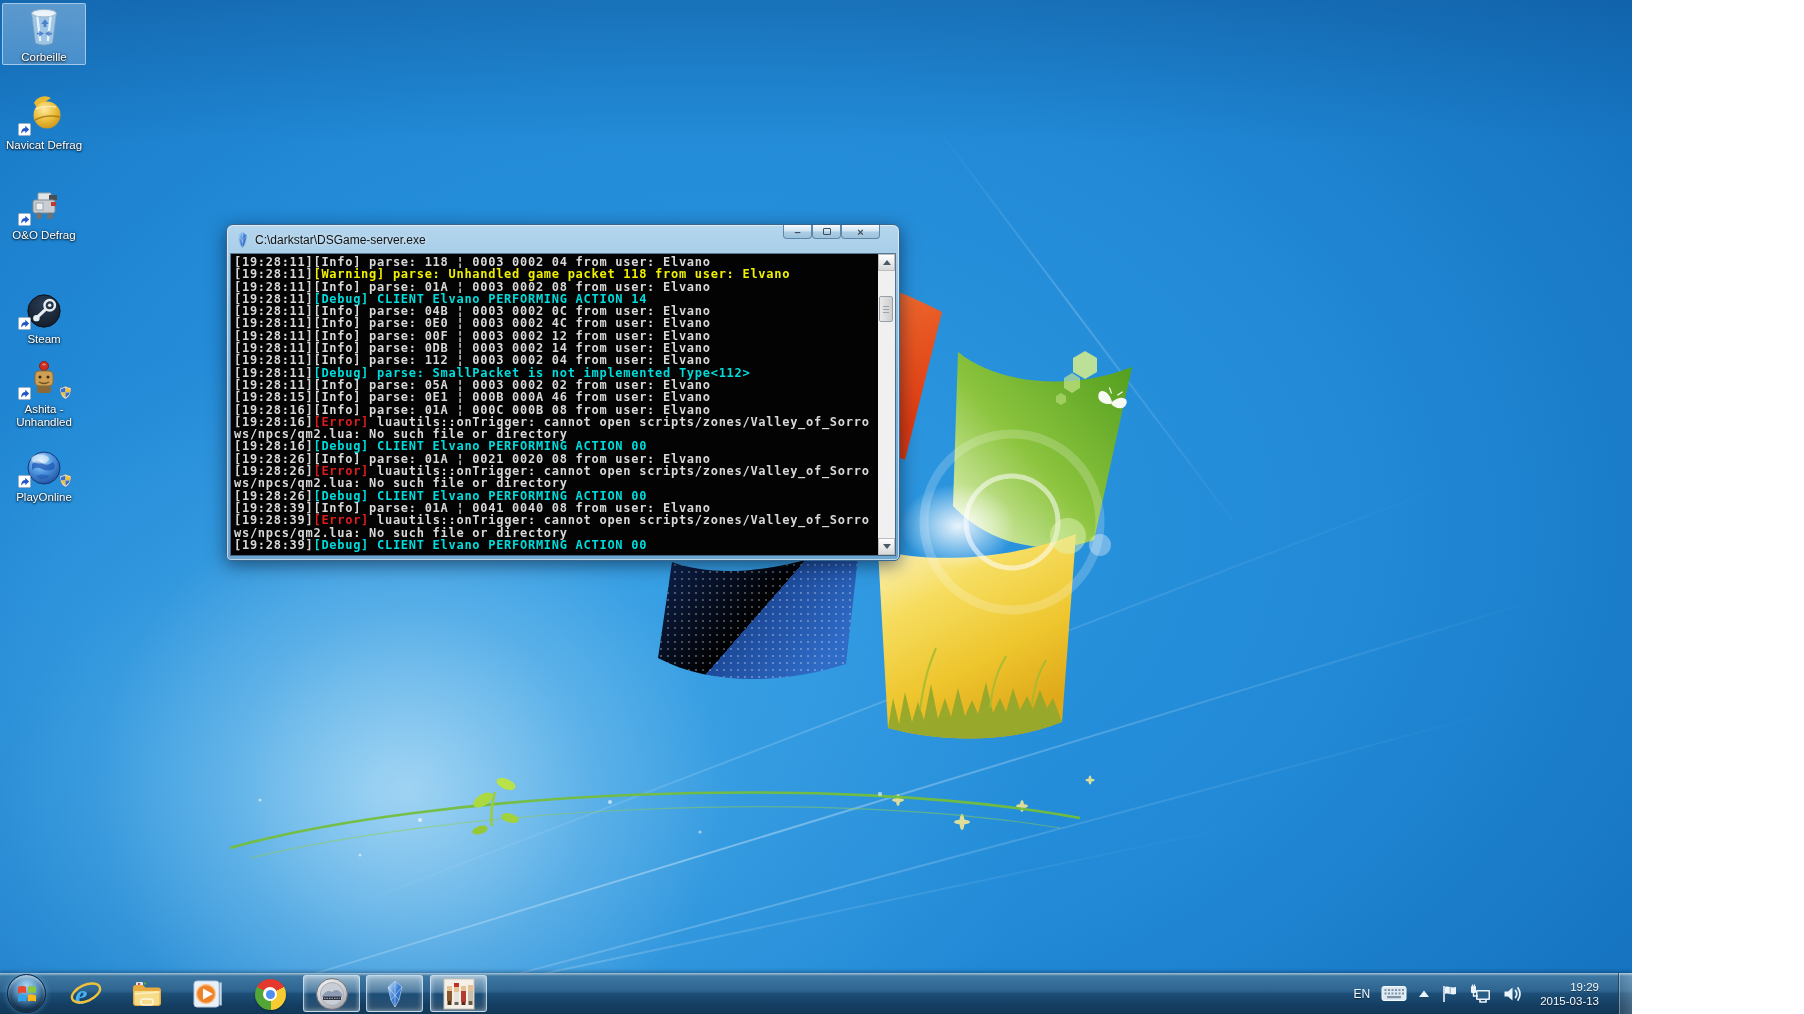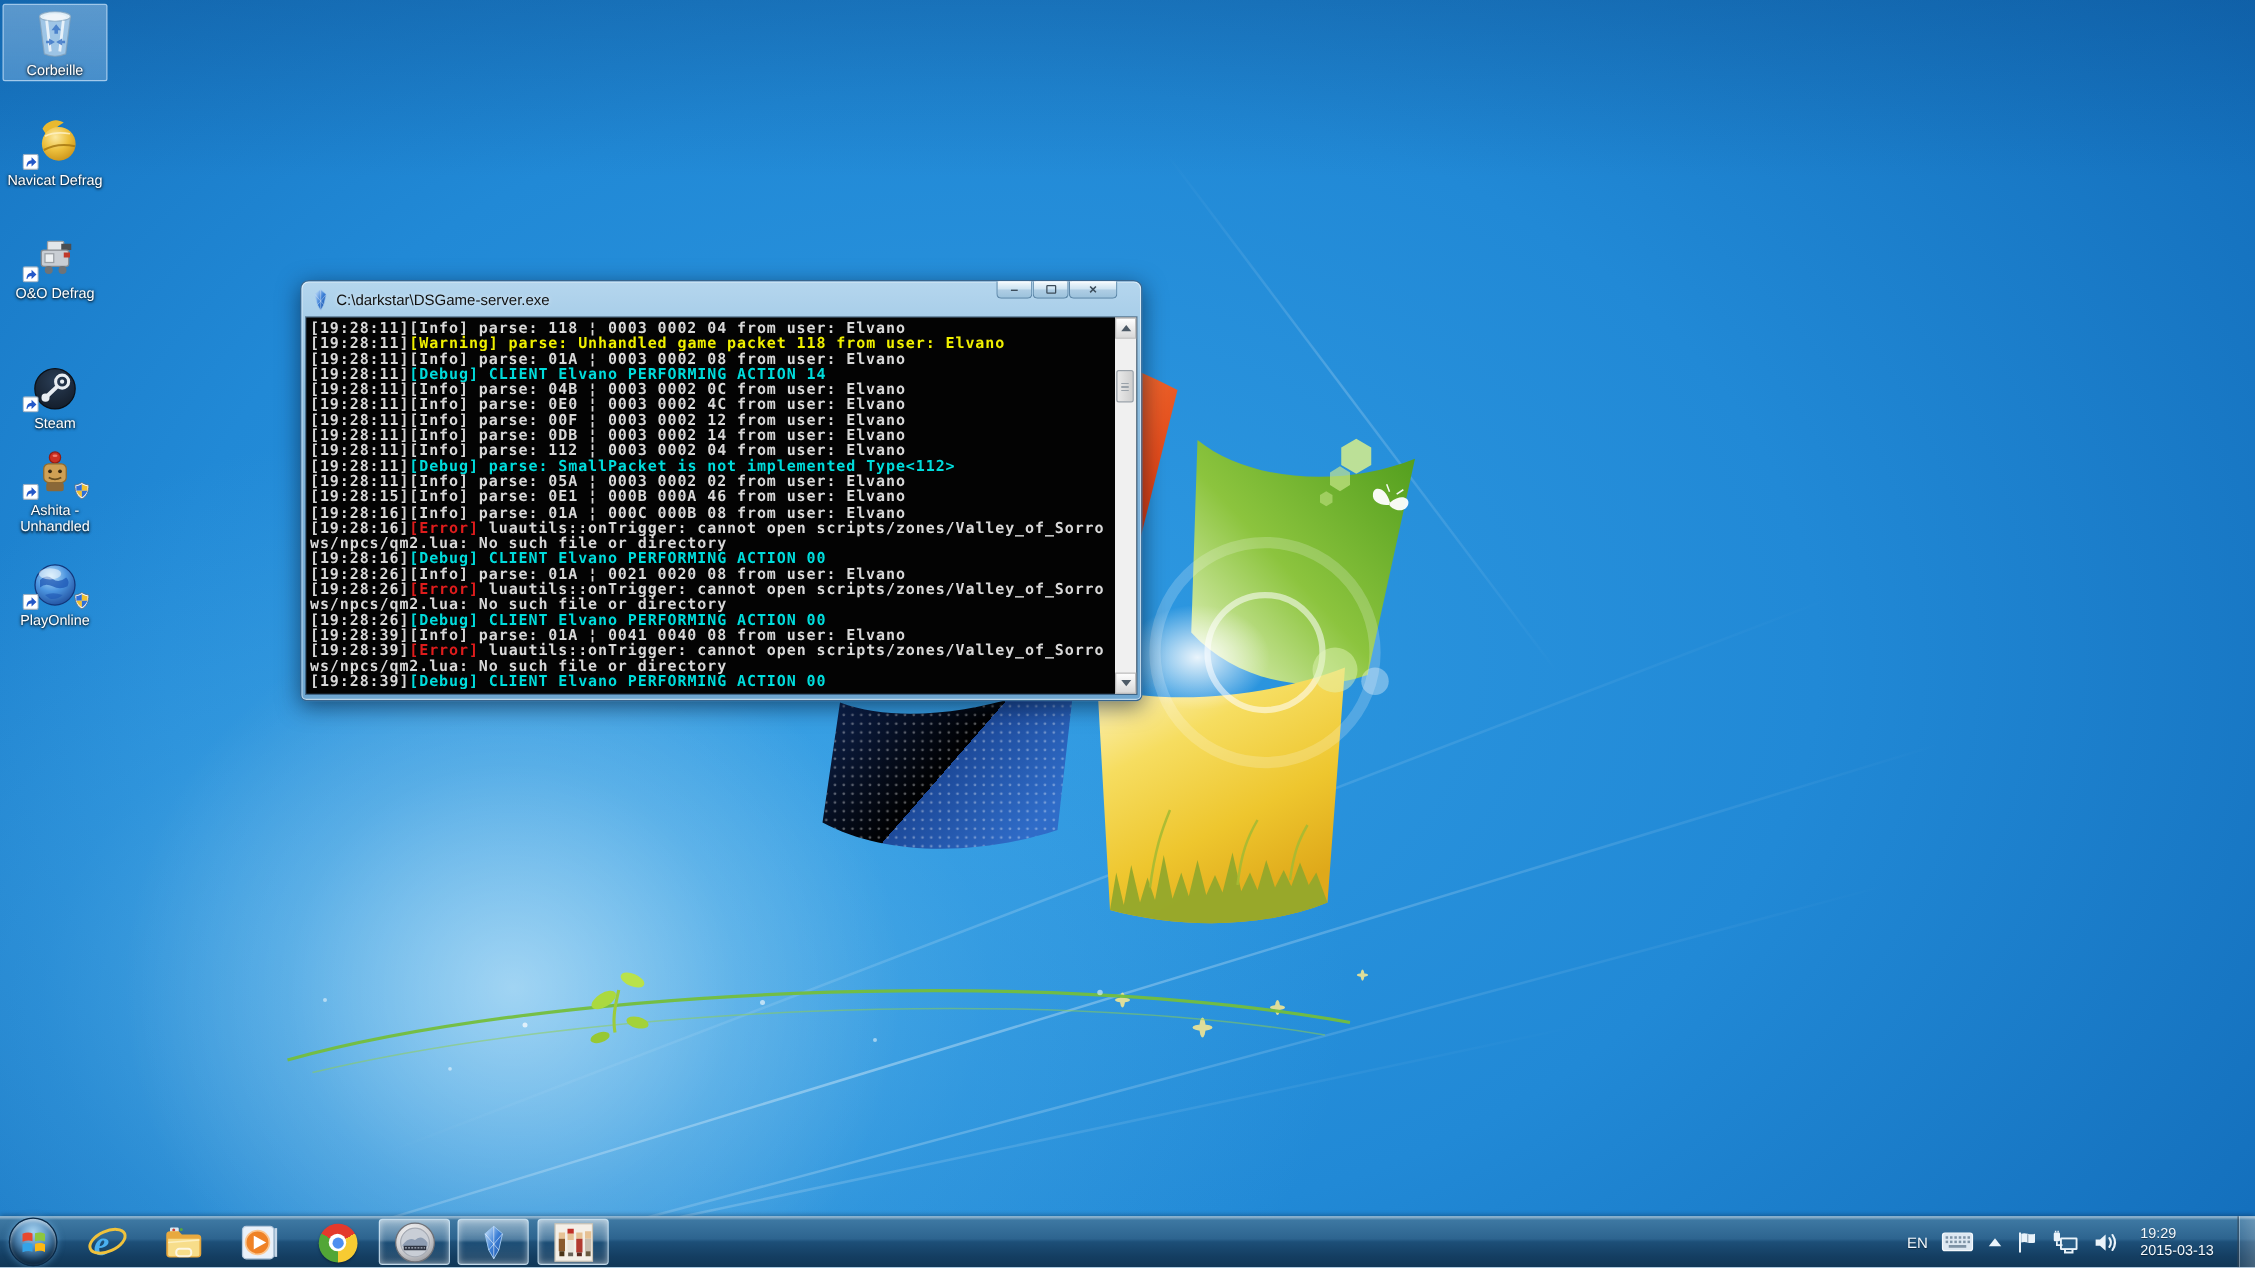--- a/index.html
+++ b/index.html
@@ -1,17 +1,17 @@
 <!DOCTYPE html>
 <html style="--con-plain: #d8d8d8; --con-warn: #f0f000; --con-debug: #00dcdc; --con-error: #de1c1c;"><head>
 <meta charset="utf-8">
 <style>
   * { margin:0; padding:0; box-sizing:border-box; }
   html,body { width:1804px; height:1014px; overflow:hidden; font-family:"Liberation Sans", sans-serif; }
-  .screen { position:relative; width:1804px; height:1014px; overflow:hidden;
+  .screen { position:relative; width:1632px; height:1014px; overflow:hidden;
     background:
       radial-gradient(ellipse 950px 650px at 23% 78%, rgba(140,215,250,.55), rgba(90,185,240,.25) 40%, transparent 70%),
       linear-gradient(180deg, rgba(10,70,130,.30) 0%, rgba(10,70,130,0) 14%),
       radial-gradient(ellipse 1650px 1150px at 44% 52%, #2f9ae2 0%, #2189d6 40%, #1470bd 72%, #0c58a2 95%, #0a4e92 100%);
   }
   
   .streak { position:absolute; height:2px; pointer-events:none;
     background:linear-gradient(90deg, transparent, rgba(255,255,255,.65) 45%, rgba(255,255,255,.55) 55%, transparent); }
   .burst { position:absolute; width:760px; height:560px; left:30px; top:510px; pointer-events:none;
     background:radial-gradient(circle at 50% 50%, rgba(255,255,255,.42), rgba(255,255,255,.12) 38%, transparent 66%); }
@@ -20,21 +20,21 @@
   .dicons { position:absolute; left:0; top:0; width:92px; z-index:5; }
   .dicon { position:absolute; left:2px; width:84px; text-align:center; cursor:default; }
   .dicon .ic { height:44px; display:flex; align-items:flex-end; justify-content:center; position:relative; }
   .dicon .lbl { margin-top:3px; font-size:11.5px; line-height:13px; color:#fff;
     text-shadow:0 1px 2px rgba(0,0,0,.9), 0 0 3px rgba(0,0,0,.6); }
   .dicon.selected { background:linear-gradient(rgba(200,225,248,.40), rgba(125,175,220,.48));
     border:1px solid rgba(175,210,240,.85); border-radius:2px; }
   .badge-arrow { position:absolute; left:16px; bottom:0; width:13px; height:13px; }
   .badge-shield { position:absolute; right:14px; bottom:0; width:13px; height:15px; }
   
-  .win { position:absolute; left:240px; top:224px; width:674px; height:337px; z-index:10;
+  .win { position:absolute; left:226px; top:224px; width:674px; height:337px; z-index:10;
     background:linear-gradient(180deg,#b5d6ee 0%, #8fbede 26%, #7cb0d8 55%, #6ea6d0 100%);
     border:1px solid #38668f; border-radius:7px 7px 5px 5px;
     box-shadow:0 4px 18px rgba(0,15,35,.55), inset 0 0 0 1px rgba(255,255,255,.55); }
   .titlebar { position:relative; height:29px; display:flex; align-items:center; padding-left:9px; }
   .titlebar .t-ico { width:13px; height:18px; margin-right:6px; }
   .titlebar .t-txt { font-size:12px; color:#111; text-shadow:0 0 4px rgba(255,255,255,.6); }
   .capbtns { position:absolute; right:19px; top:0; display:flex; }
   .cbtn { width:29px; height:14px; margin-left:0; display:flex; align-items:center; justify-content:center;
     background:linear-gradient(180deg,#f4fafd 0%, #cfe4f2 45%, #aecde4 55%, #9cc2dc 100%);
     border:1px solid #5d87a8; border-top:none; border-radius:0 0 4px 4px;
@@ -72,21 +72,21 @@
     border:1px solid #0b2844; box-shadow:inset 0 2px 3px rgba(255,255,255,.55), inset 0 -5px 8px rgba(0,0,0,.45), 0 0 6px rgba(120,190,240,.5);
     display:flex; align-items:center; justify-content:center; }
   .tb-ico { position:absolute; top:4px; width:36px; height:34px; display:flex; align-items:center; justify-content:center; cursor:pointer; }
   .tb-btn { position:absolute; top:2px; width:57px; height:37px; display:flex; align-items:center; justify-content:center; cursor:pointer;
     border:1px solid rgba(215,238,252,.8); border-radius:3px;
     background:linear-gradient(180deg, rgba(255,255,255,.45), rgba(255,255,255,.16) 46%, rgba(30,80,120,.20) 52%, rgba(255,255,255,.14));
     box-shadow:inset 0 0 5px rgba(255,255,255,.5); }
   .tray { position:absolute; right:0; top:0; height:41px; display:flex; align-items:center; gap:11px; padding-right:0; }
   .tray .lang { font-size:12px; color:#f2f8fd; cursor:pointer; text-shadow:0 1px 1px rgba(0,0,0,.5); }
   .tray svg { display:block; cursor:pointer; }
-  .clock { text-align:left; font-size:11.5px; line-height:14px; color:#f4f9fe; cursor:pointer;
+  .clock { text-align:right; font-size:11.5px; line-height:14px; color:#f4f9fe; cursor:pointer;
     text-shadow:0 1px 1px rgba(0,0,0,.55); padding:0 6px; }
   .showdesk { width:14px; height:41px; margin-left:2px; cursor:pointer;
     border-left:1px solid rgba(10,30,50,.65); box-shadow:inset 1px 0 0 rgba(255,255,255,.35);
     background:linear-gradient(90deg, rgba(255,255,255,.10), rgba(255,255,255,.22)); }
 </style>
 </head>
 <body>
 
 <div class="screen">
 

